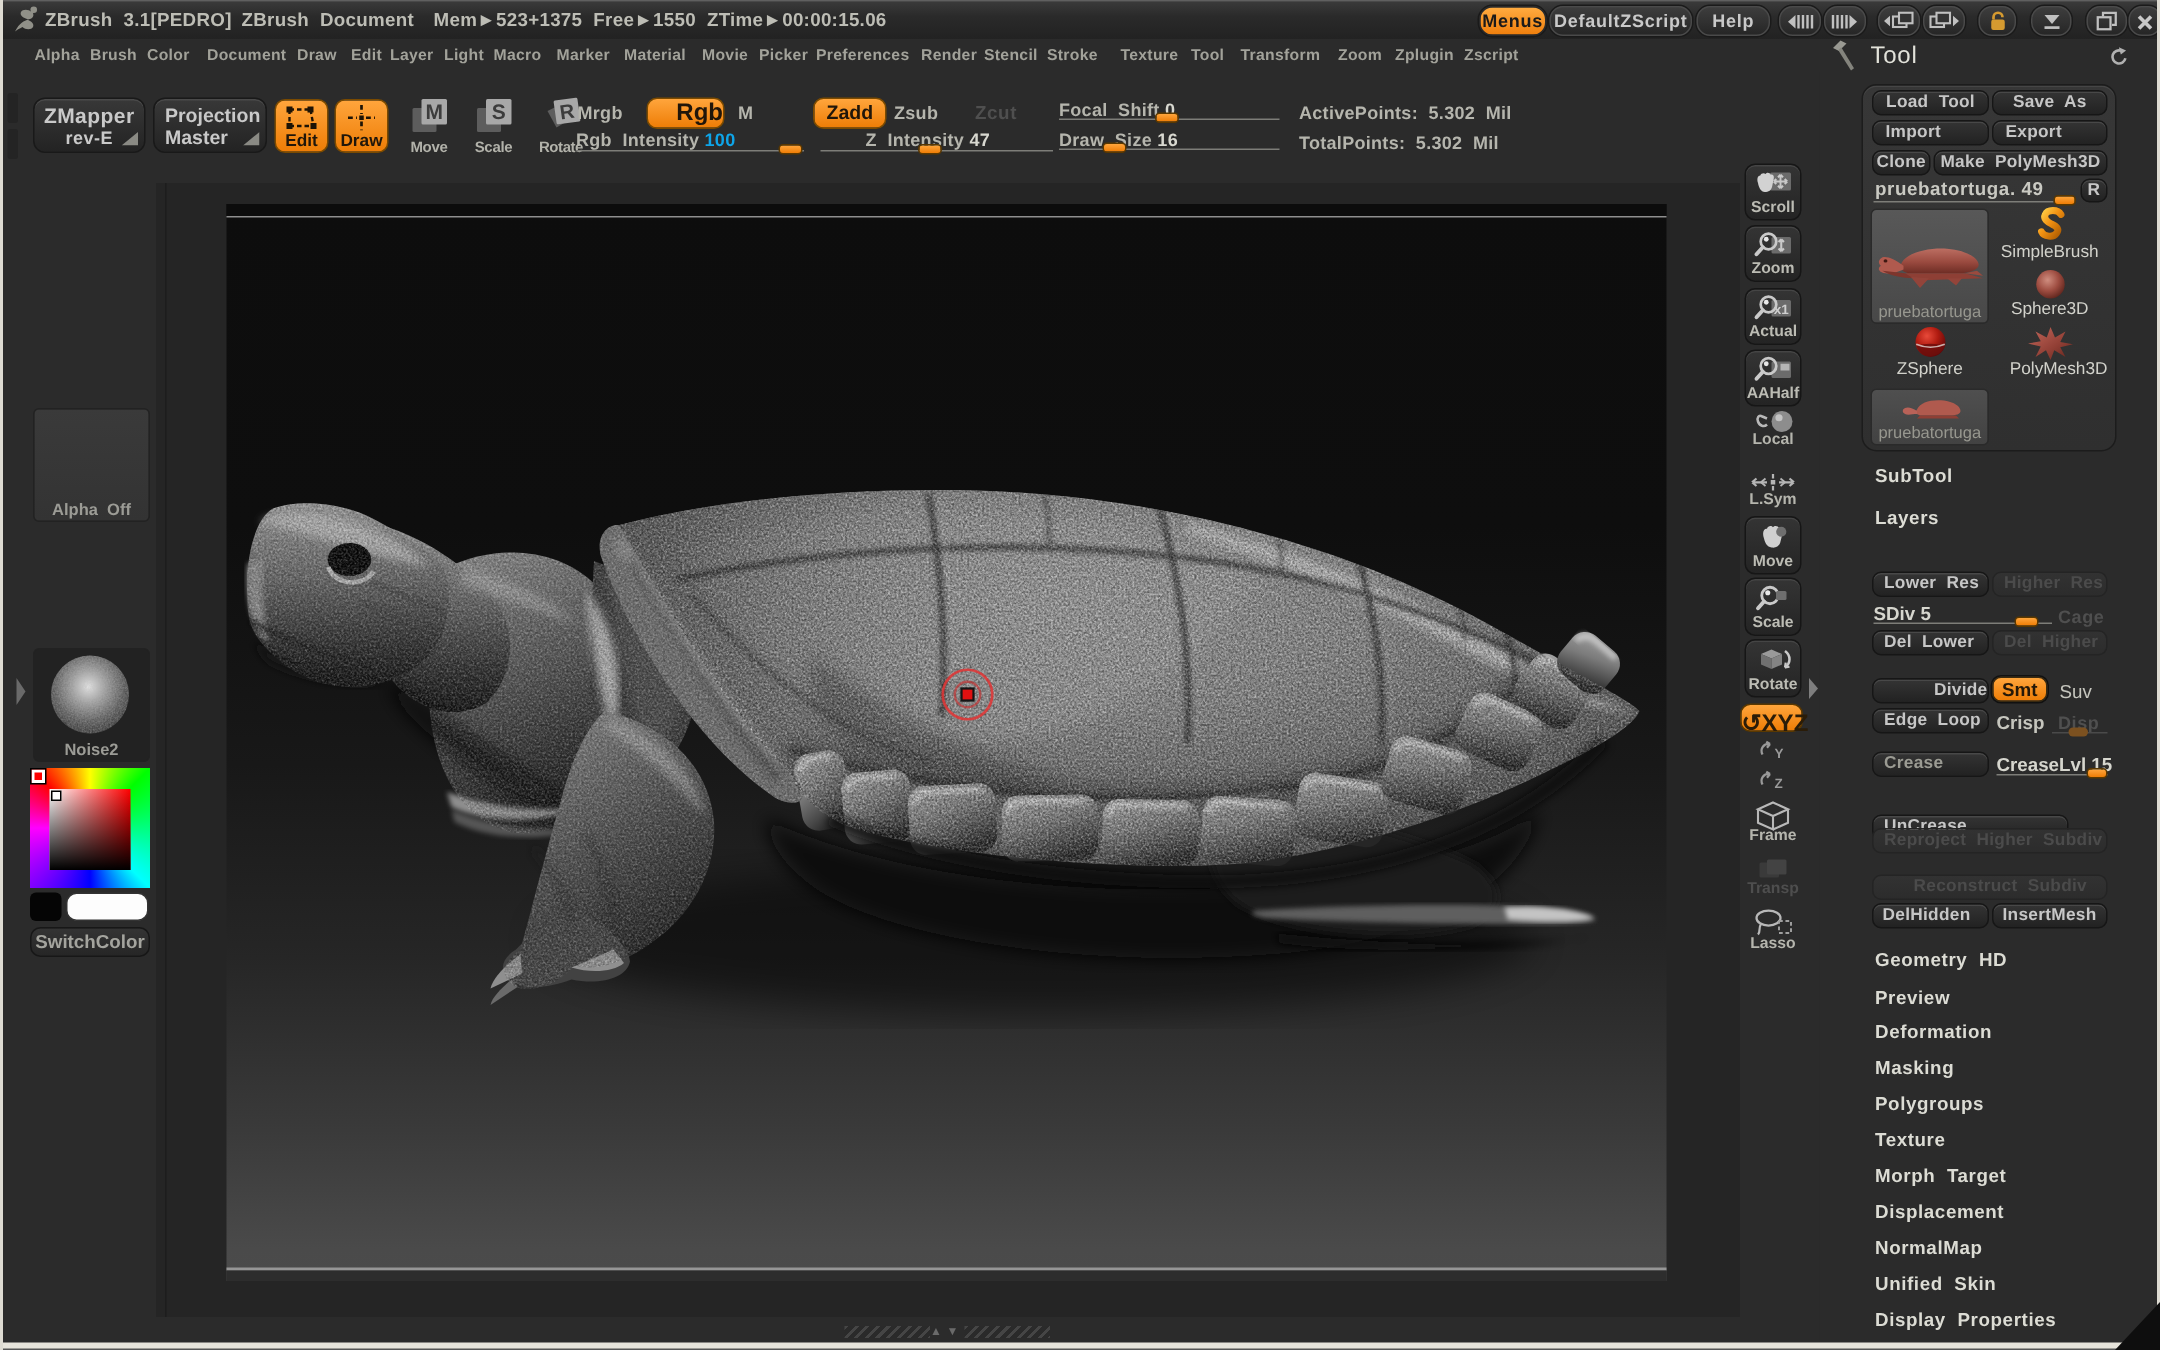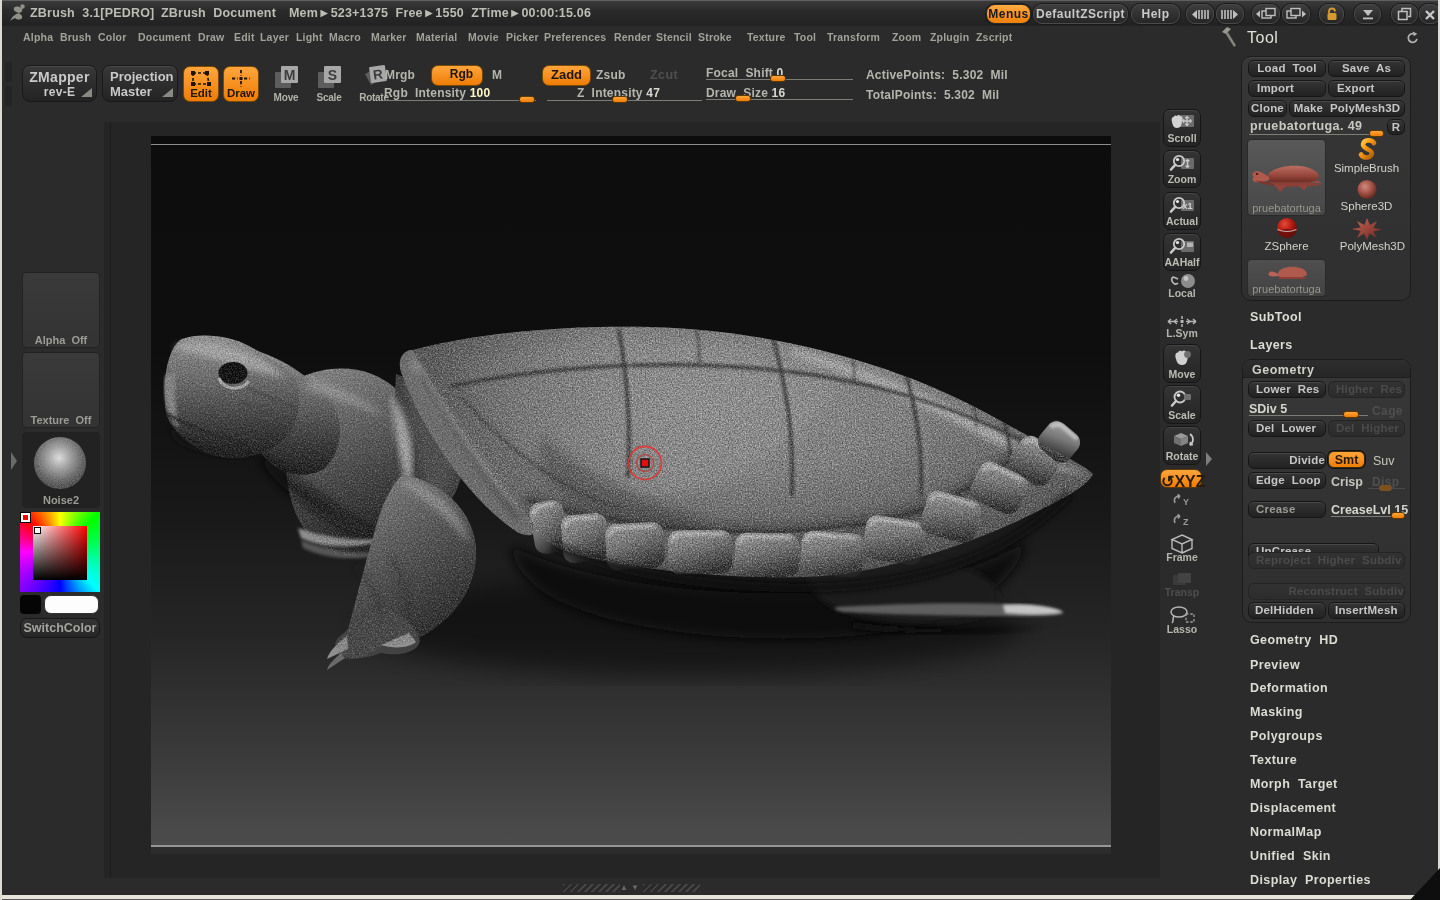--- a/index.html
+++ b/index.html
@@ -220,25 +220,25 @@
     </div>
     <div style="position:absolute;left:352px;top:16px;width:40px;text-align:center">
       <svg width="30" height="28" viewBox="0 0 30 28">
         <path d="M6 10 L18 4 L24 14 L12 21 Z" fill="#5d5d5d"></path>
         <rect x="11" y="2" width="16" height="16" rx="1" fill="#a8a8a8" transform="rotate(-8 19 10)"></rect>
         <text x="19" y="15" font-size="13.5" font-weight="bold" fill="#3c3c3c" text-anchor="middle" font-family="Liberation Sans" transform="rotate(-8 19 10)">R</text>
       </svg>
       <div style="color:#b2b2aa;font-size:10px;font-weight:bold;margin-top:-4px;letter-spacing:-0.3px">Rotate</div>
     </div>
     <span class="gtxt" style="left:383px;top:20px">Mrgb</span>
-    <div class="obtn" style="left:429px;top:17px;width:52px;height:21px;font-size:12px;text-align:center">
+    <div class="obtn" style="left:429px;top:17px;width:52px;height:21px;font-size:16px;text-align:right">
         <div style="margin:1px 0 0 9px">Rgb</div>
       </div>
     <span class="gtxt" style="left:490px;top:20px">M</span>
-    <span class="gtxt" style="left:382px;top:38px">Rgb&nbsp; Intensity&nbsp;<span style="color:#fef9c3">100</span></span>
+    <span class="gtxt" style="left:382px;top:38px">Rgb&nbsp; Intensity&nbsp;<span style="color:#0ea5e9">100</span></span>
     <div class="sline" style="left:382px;top:52px;width:152px"></div>
     <div class="shandle" style="left:517px;top:48px"></div>
     <div class="obtn" style="left:540px;top:17px;width:49px;height:21px;font-size:13px;text-align:left">
         <div style="margin:1px 0 0 8px">Zadd</div>
       </div>
     <span class="gtxt" style="left:594px;top:20px">Zsub</span>
     <span class="dimtxt" style="left:648px;top:20px">Zcut</span>
     <span class="gtxt" style="left:575px;top:38px">Z&nbsp; Intensity&nbsp;<span style="color:#d8d8d0">47</span></span>
     <div class="sline" style="left:545px;top:52px;width:155px"></div>
     <div class="shandle" style="left:610px;top:48px"></div>
@@ -463,23 +463,20 @@
   </div>
 
   <div class="abs" style="left:563px;top:884px;width:57px;height:8px;background:repeating-linear-gradient(135deg,#454545 0 2px,#2a2a2a 2px 5px)"></div>
   <div class="abs" style="left:643px;top:884px;width:57px;height:8px;background:repeating-linear-gradient(135deg,#454545 0 2px,#2a2a2a 2px 5px)"></div>
   <div class="abs" style="left:620px;top:884px;width:10px;height:8px;color:#6a6a6a;font-size:8px;line-height:8px">▲</div>
   <div class="abs" style="left:631px;top:884px;width:10px;height:8px;color:#6a6a6a;font-size:8px;line-height:8px">▼</div>
 
   <div class="lthumb" style="top:272px;background:linear-gradient(#3a3a3a,#333333)">
     <div class="lbl">Alpha&nbsp; Off</div>
   </div>
-  <div class="lthumb" style="top:352px;background:linear-gradient(#3a3a3a,#333333)">
-    <div class="lbl">Texture&nbsp; Off</div>
-  </div>
   <div class="lthumb" style="top:432px;background:#222">
     <svg width="70" height="62" viewBox="0 0 70 62">
       <defs>
           <radialGradient id="noiseg" cx="48%" cy="40%" r="60%">
         <stop offset="0%" stop-color="#e8e8e8"></stop>
             <stop offset="35%" stop-color="#9a9a9a"></stop>
             <stop offset="75%" stop-color="#4a4a4a"></stop>
             <stop offset="100%" stop-color="#262626"></stop>
           </radialGradient>
         <filter id="nf">
@@ -739,25 +736,20 @@
     <div class="cell" style="left:34px;top:211px;width:79px;height:38px;background:linear-gradient(#4f4f4f,#424242)">
       <svg width="77" height="24" viewBox="0 0 77 24" style="margin-top:1px">
         <path d="M30 12 C32 7 40 5 48 6 C55 7 59 10 59 13 C59 15 56 16 52 16 L32 16 C29 15 29 13 30 12 Z" fill="#b05a4e"></path>
         <path d="M30 13 C27 11 24 10 22 11 C20 12 20 14 22 15 C24 16 27 15 30 15 Z" fill="#b86258"></path>
         <path d="M32 16 L56 16 L58 18 L30 18 Z" fill="#8e3f35"></path>
       </svg>
       <div class="lbl" style="position:absolute;bottom:1px;width:100%;color:#97978f;font-size:11px;text-align:center">pruebatortuga</div>
     </div>
     <span class="sechead" style="left:37px;top:262px">SubTool</span>
     <span class="sechead" style="left:37px;top:290px">Layers</span>
-    <div class="rcontainer" style="left:29px;top:311px;width:169px;height:264px">
-      <div style="position:absolute;left:0;top:0;width:100%;height:18px;background:linear-gradient(#2e2e2e,#262626);border-radius:9px 9px 0 0;border-bottom:1px solid #1e1e1e">
-        <span style="margin-left:9px;color:#cfcfc7;font-size:12.5px;font-weight:bold;letter-spacing:0.5px;line-height:18px">Geometry</span>
-      </div>
-    </div>
     <div class="pbtn" style="left:35px;top:333px;width:78px">
         <div style="text-align:left;margin-left:7px">Lower&nbsp; Res</div>
       </div>
     <div class="pbtnd" style="left:115px;top:333px;width:77px">
         <div style="text-align:left;margin-left:7px">Higher&nbsp; Res</div>
       </div>
     <span style="position:absolute;left:36px;top:354px;color:#d6d6ce;font-size:12.5px;font-weight:bold">SDiv&nbsp;5</span>
     <div class="sline" style="left:36px;top:367px;width:119px"></div>
     <div class="shandle" style="left:130px;top:363px"></div>
     <span class="dimtxt" style="left:159px;top:356px;font-size:12px">Cage</span>
@@ -787,21 +779,21 @@
     <span style="position:absolute;left:118px;top:455px;color:#d6d6ce;font-size:12.5px;font-weight:bold">CreaseLvl&nbsp;15</span>
     <div class="sline" style="left:118px;top:468px;width:74px"></div>
     <div class="shandle" style="left:178px;top:464px;width:14px"></div>
     <div class="pbtn" style="left:35px;top:495px;width:131px">
         <div style="text-align:left;margin-left:7px">UnCrease</div>
       </div>
     <div class="pbtnd" style="left:35px;top:504px;width:157px">
         <div style="text-align:left;margin-left:7px">Reproject&nbsp; Higher&nbsp; Subdiv</div>
       </div>
     <div class="pbtnd" style="left:35px;top:535px;width:157px">
-        <div style="text-align:right;margin-left:14px">Reconstruct&nbsp; Subdiv</div>
+        <div style="text-align:center;margin-left:14px">Reconstruct&nbsp; Subdiv</div>
       </div>
     <div class="pbtn" style="left:35px;top:554px;width:78px">
         <div style="text-align:left;margin-left:6px">DelHidden</div>
       </div>
     <div class="pbtn" style="left:115px;top:554px;width:77px">
         <div style="text-align:left;margin-left:6px">InsertMesh</div>
       </div>
     <span class="sechead" style="left:37px;top:585px">Geometry&nbsp; HD</span>
     <span class="sechead" style="left:37px;top:610px">Preview</span>
     <span class="sechead" style="left:37px;top:633px">Deformation</span>

